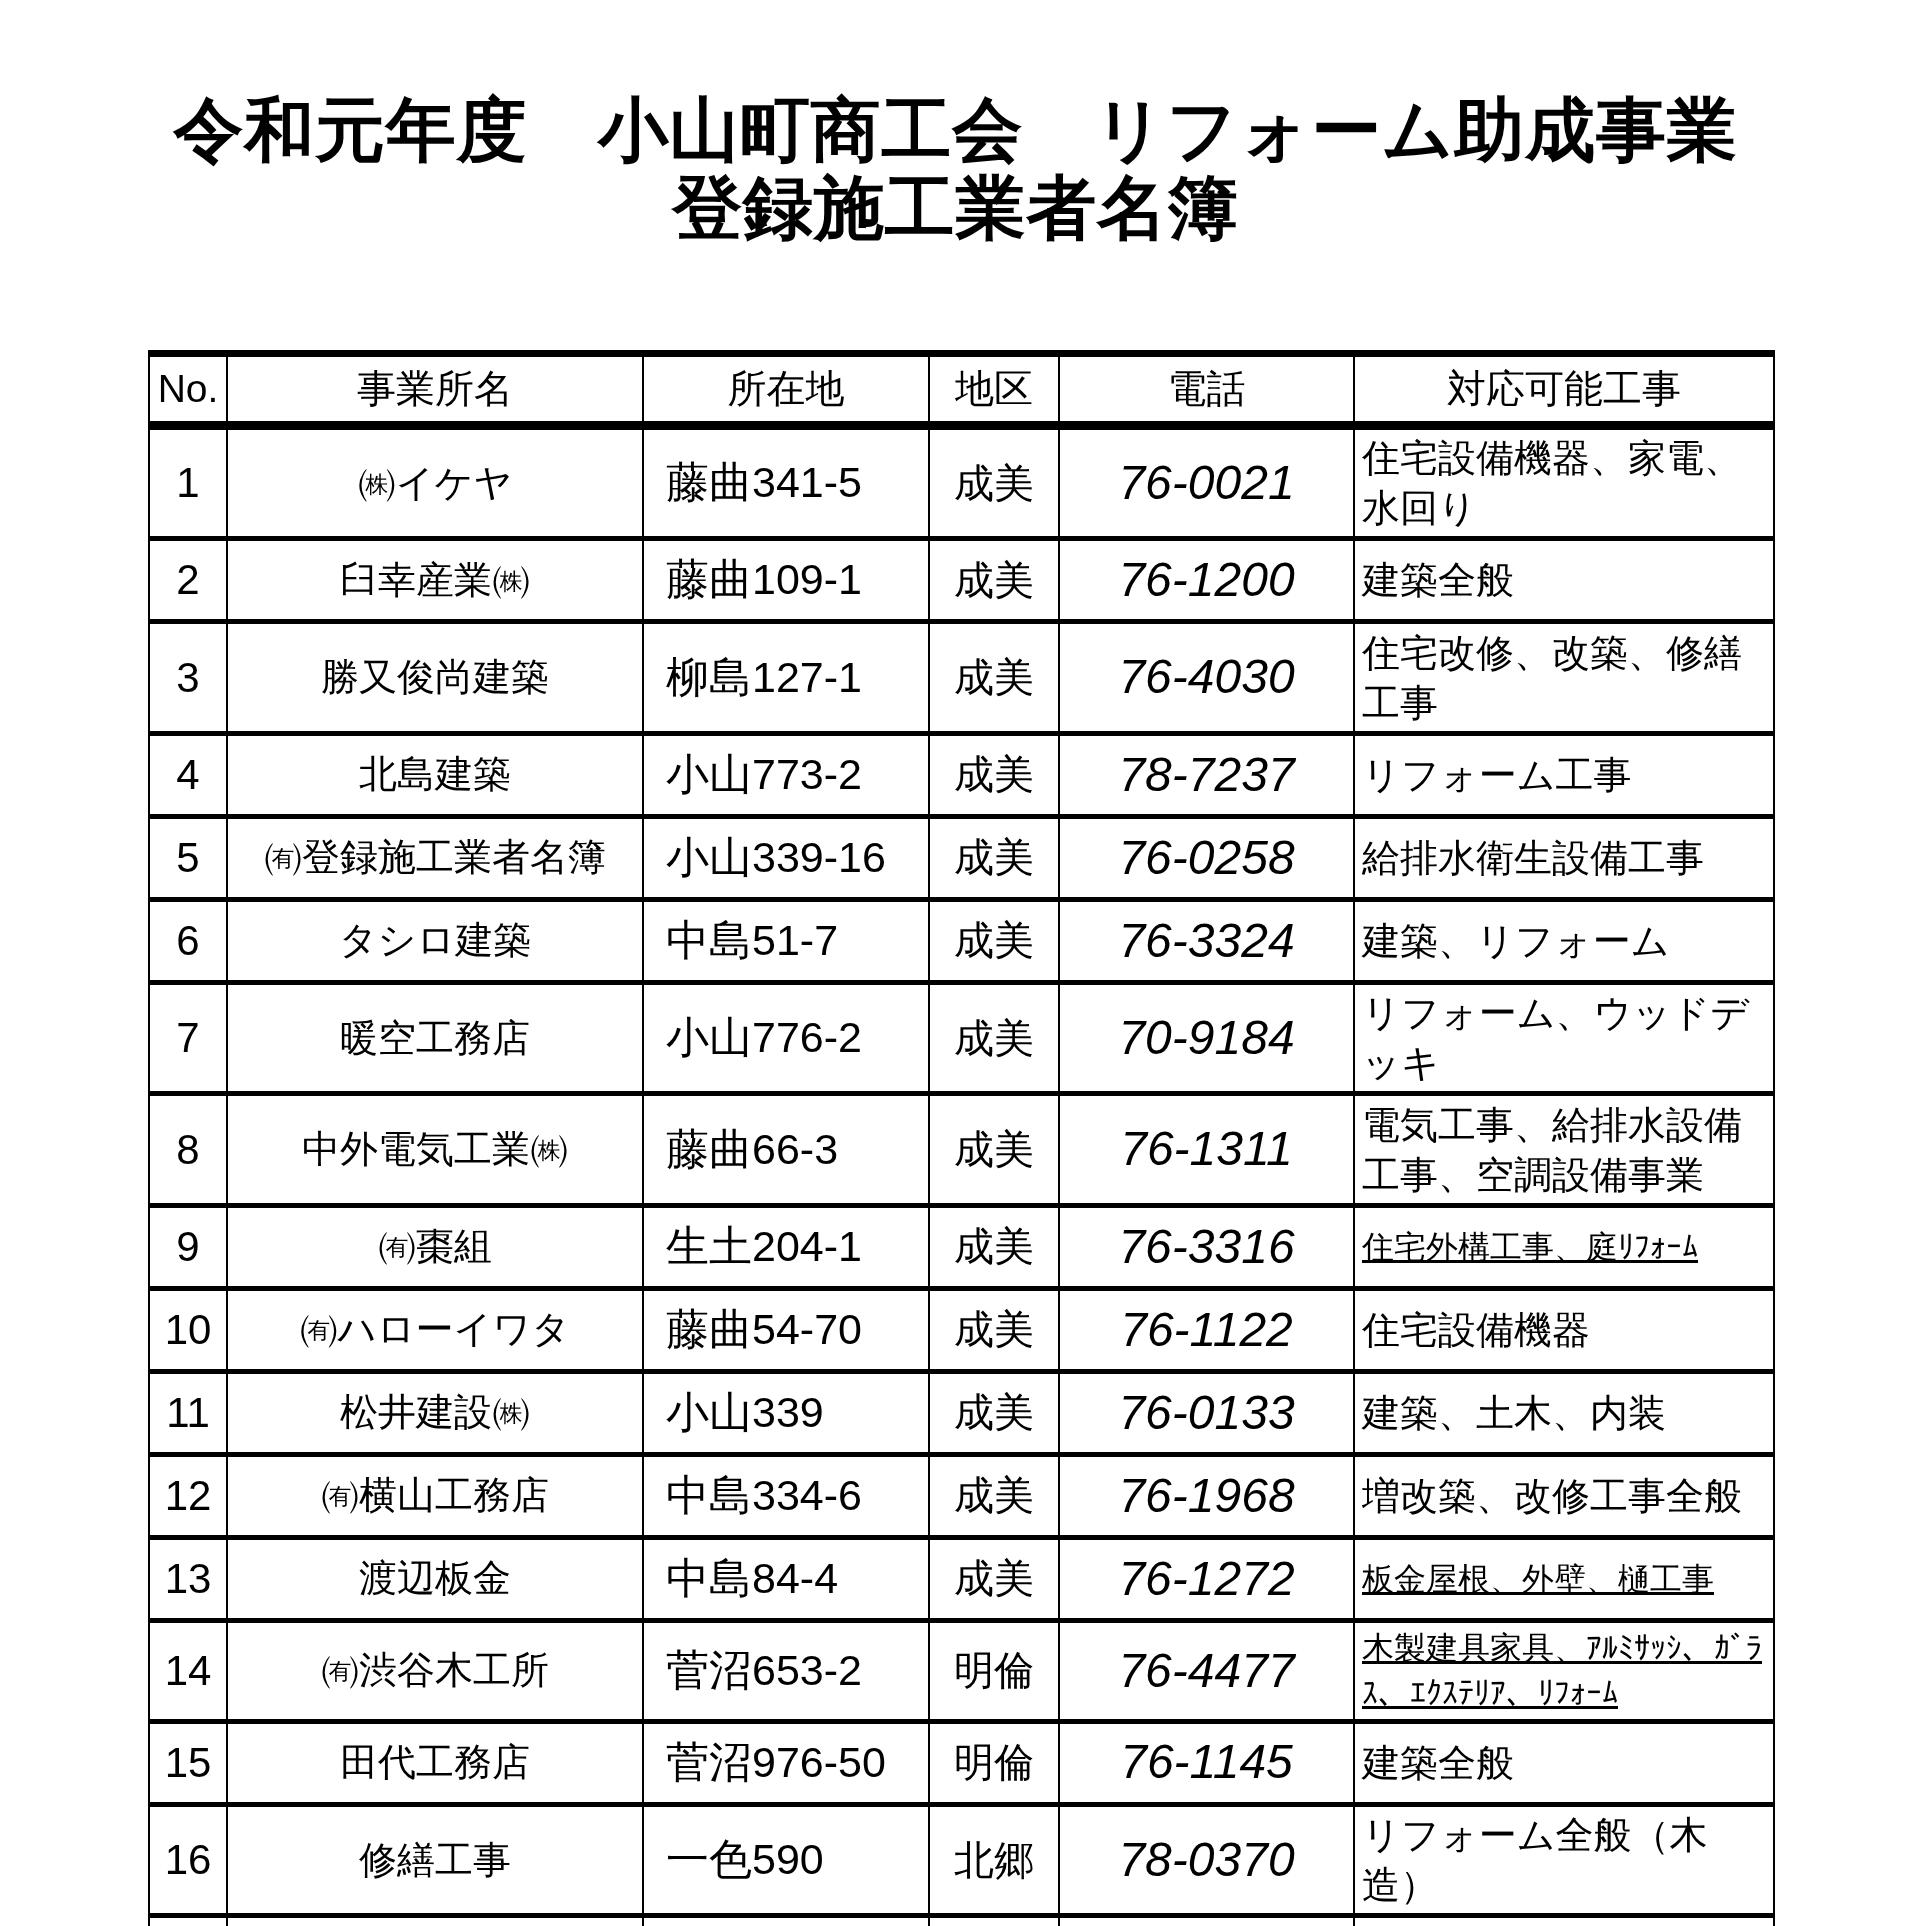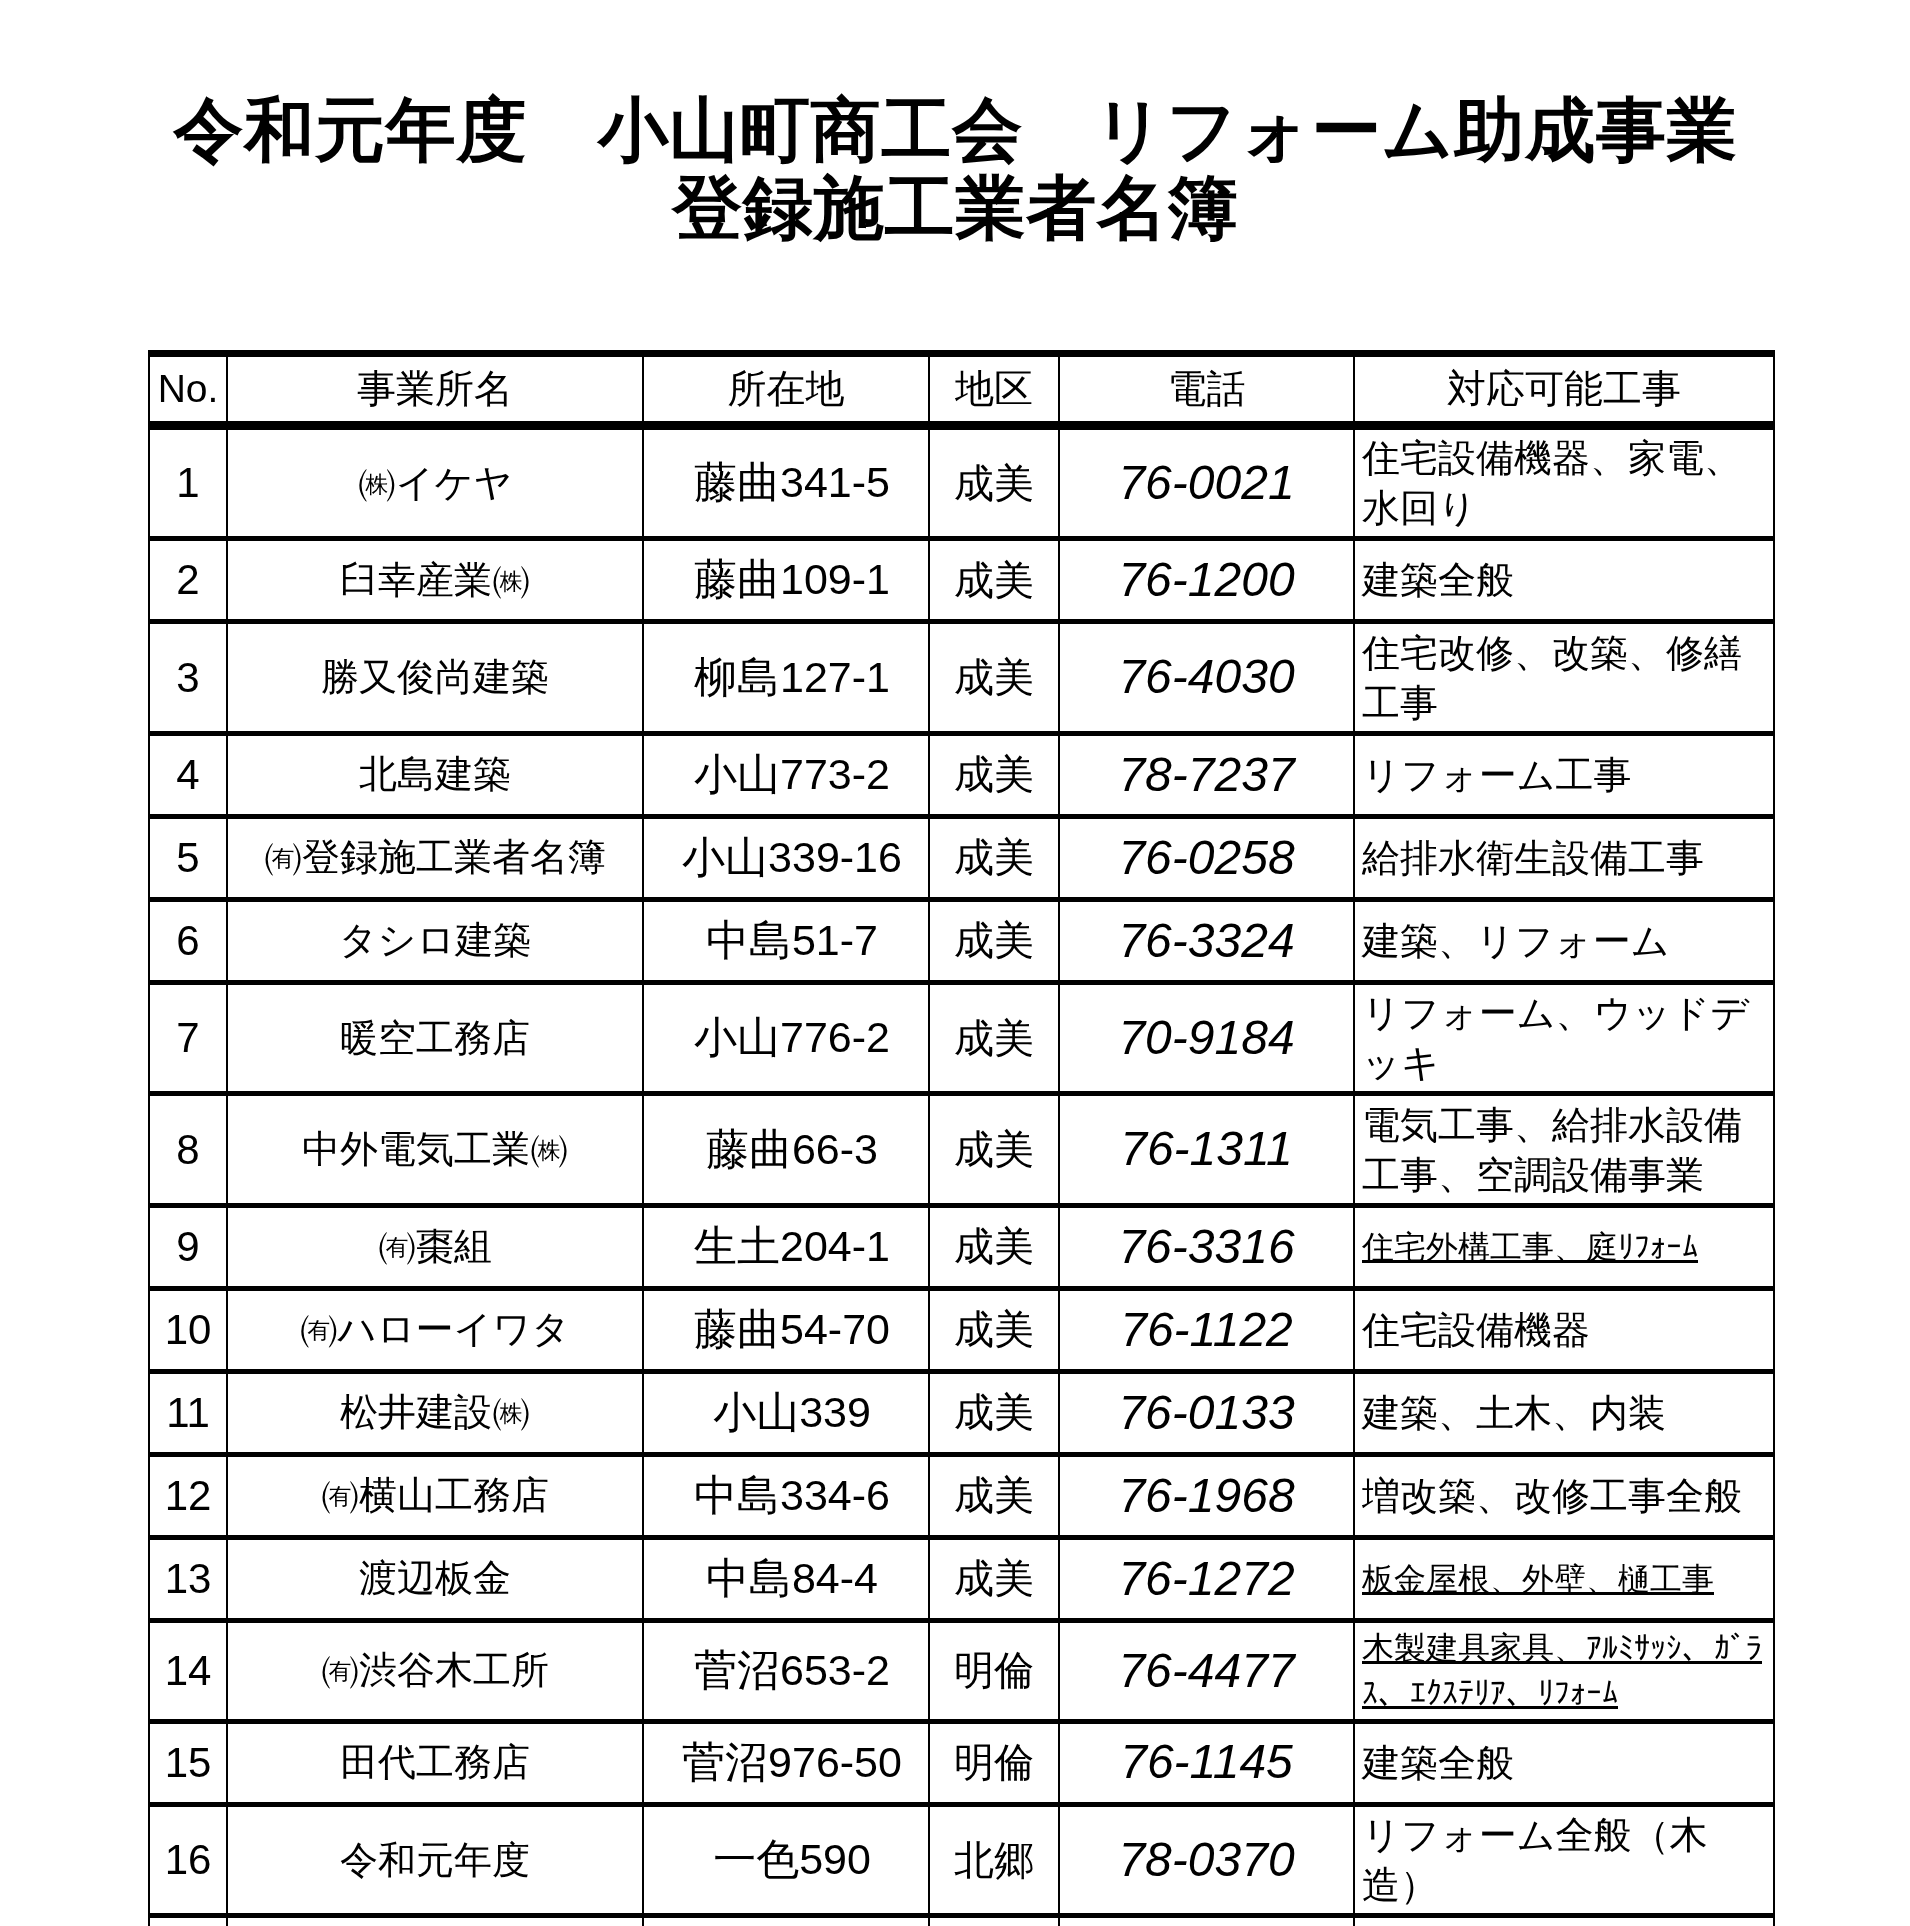--- a/index.html
+++ b/index.html
@@ -39,21 +39,21 @@
     border-bottom-width:9.2px;
     font-weight:normal;
     font-size:39px;
     height:58px;
     text-align:center;
   }
   tbody tr{height:83px;}
   tbody td{font-size:40px;}
   td.c-no{text-align:center;font-size:42px;}
   td.c-name{text-align:center;font-size:38px;white-space:nowrap;}
-  td.c-addr{text-align:center;padding-left:12px;font-size:43px;white-space:nowrap;}
+  td.c-addr{text-align:left;padding-left:22px;font-size:43px;white-space:nowrap;}
   td.c-dist{text-align:center;font-size:40px;white-space:nowrap;}
   td.c-phone{text-align:center;font-size:48px;line-height:1.18;font-style:italic;}
   td.c-works{
     text-align:left;padding-left:7px;padding-right:1px;
     font-size:38px;line-height:1.32;word-break:break-all;
   }
   td.c-works.small{font-size:32px;line-height:1.4;text-decoration:underline;}
   tbody tr:last-child td{border-bottom-width:8.5px;}
 </style>
 </head>
@@ -200,21 +200,21 @@
         <tr>
     <td class="c-no">15</td>
     <td class="c-name">田代工務店</td>
     <td class="c-addr">菅沼976-50</td>
     <td class="c-dist">明倫</td>
     <td class="c-phone">76-1145</td>
     <td class="c-works">建築全般</td>
   </tr>
         <tr>
     <td class="c-no">16</td>
-    <td class="c-name">令和元年度</td>
+    <td class="c-name">修繕工事</td>
     <td class="c-addr">一色590</td>
     <td class="c-dist">北郷</td>
     <td class="c-phone">78-0370</td>
     <td class="c-works">リフォーム全般（木造）</td>
   </tr>
         <tr>
     <td class="c-no">17</td>
     <td class="c-name">㈲小野工務店</td>
     <td class="c-addr">用沢826-3</td>
     <td class="c-dist">北郷</td>

